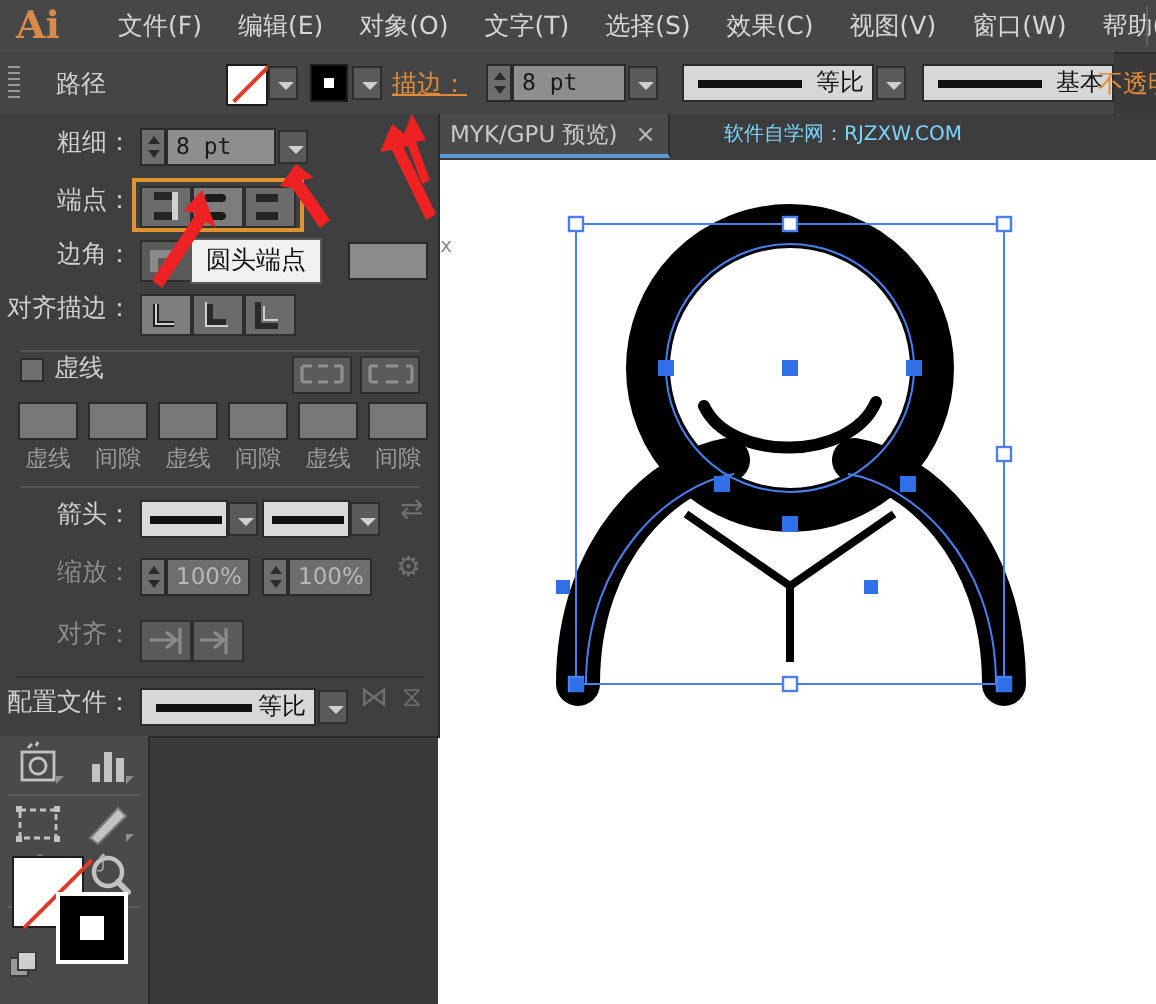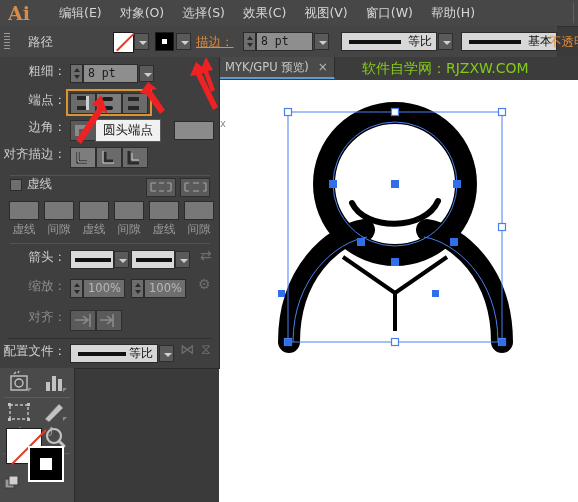--- a/index.html
+++ b/index.html
@@ -108,21 +108,21 @@
   .doctab{
     position:absolute;left:0;top:0;height:22px;background:#4a4a4a;
     border-right:1px solid #2b2b2b;border-bottom:2px solid #5e9bd6;
     box-sizing:border-box;padding:0 6px;display:flex;align-items:center;
   }
   .doctab-label{color:#c9c9c9;font-size:11.5px;white-space:nowrap;}
   .doctab-close{
     margin-left:9px;color:#b9b9b9;font-size:12px;line-height:10px;cursor:default;
   }
   .watermark{
-    position:absolute;left:143px;top:3px;color:#84cc16;font-size:14px;white-space:nowrap;
+    position:absolute;left:143px;top:3px;color:#7dd3fc;font-size:10px;white-space:nowrap;
   }
 
   
   .canvas{
     position:absolute;left:219px;top:80px;width:359px;height:422px;background:#ffffff;
     overflow:hidden;
   }
 
   
   .strokepanel{
@@ -223,22 +223,24 @@
   .ann{position:absolute;z-index:70;pointer-events:none;}
 </style>
 </head>
 <body>
 
 <div id="app">
 
   <div class="menubar">
     <div class="ai-logo">Ai</div>
     <div class="menu-items">
+      <div class="menu-item">文件(F)</div>
       <div class="menu-item">编辑(E)</div>
       <div class="menu-item">对象(O)</div>
+      <div class="menu-item">文字(T)</div>
       <div class="menu-item">选择(S)</div>
       <div class="menu-item">效果(C)</div>
       <div class="menu-item">视图(V)</div>
       <div class="menu-item">窗口(W)</div>
       <div class="menu-item">帮助(H)</div>
     </div>
     <div class="menu-sep"></div>
   </div>
 
   <div class="controlbar">

